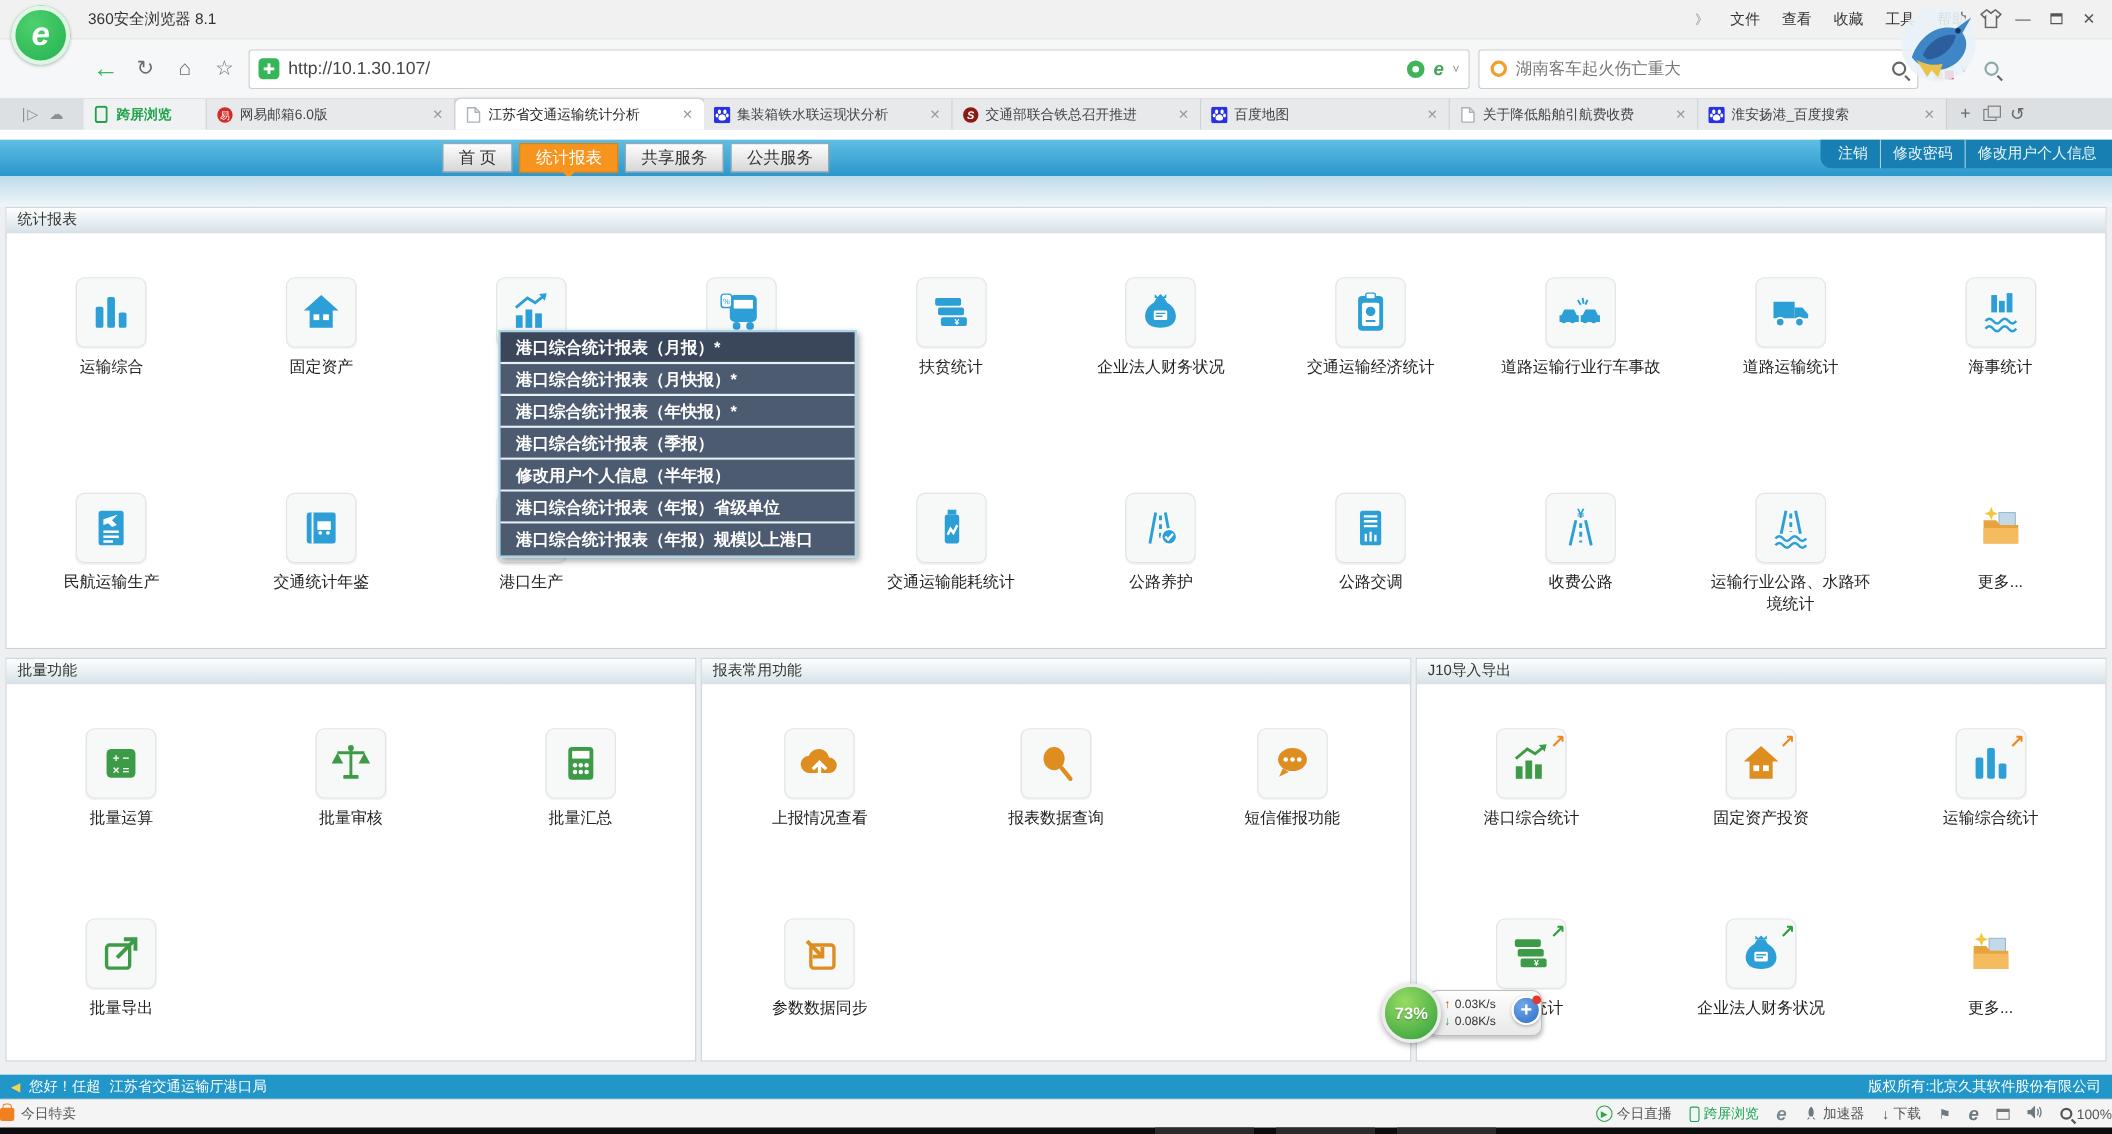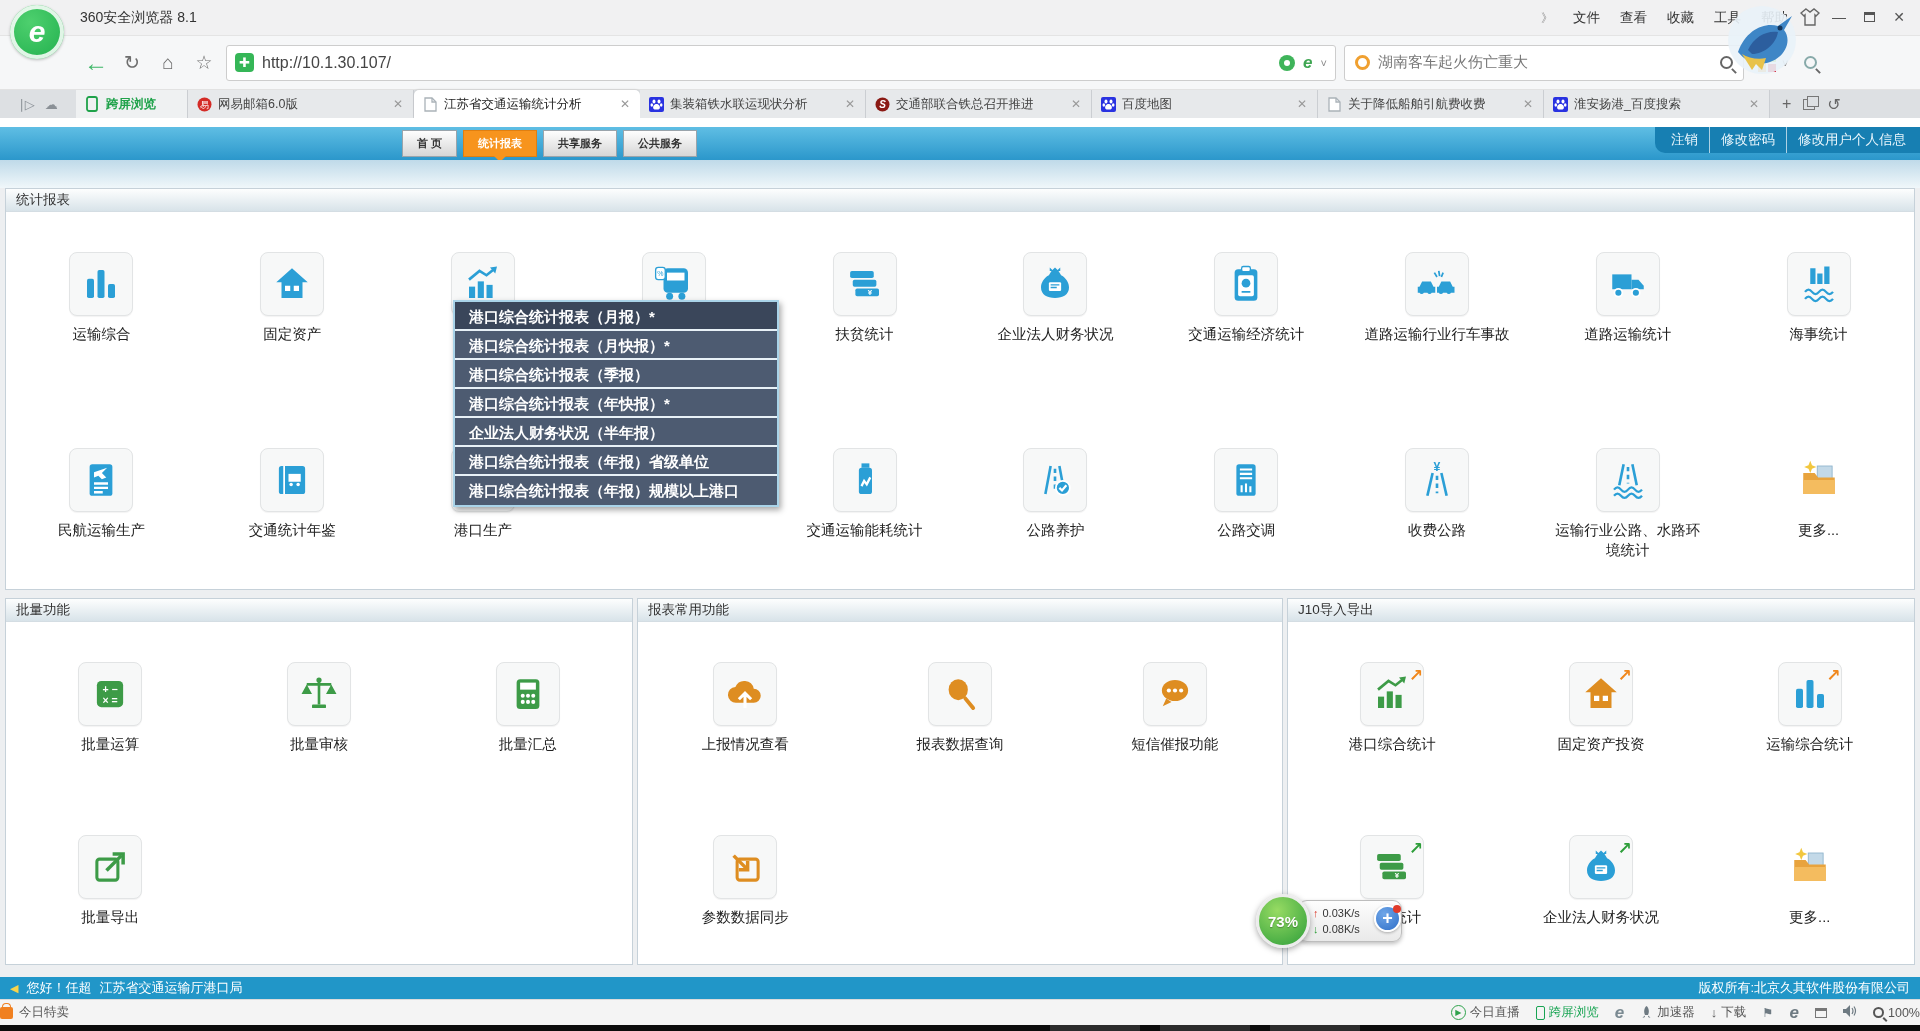--- a/index.html
+++ b/index.html
@@ -54,21 +54,21 @@
   .dblbox { width:12px; height:11px; border:1.5px solid #777; position:relative; display:inline-block; }
   .dblbox::after { content:""; position:absolute; left:3px; top:-4px; width:10px; height:9px; border:1.5px solid #777; background:#DDE0E3; }
 
   .gapstrip { position:absolute; left:0; top:118px; width:1920px; height:9px; background:#FFFFFF; }
 
   
   .siteheader { position:absolute; left:0; top:127px; width:1920px; height:33px;
      background:linear-gradient(#5FBEE4,#2B97CB); }
   .sitetitle { position:absolute; left:10px; top:0; line-height:33px; color:#fff; font-size:23px; font-weight:bold; letter-spacing:1px; text-shadow:1px 2px 2px rgba(0,60,100,.45); }
   .sitenav { position:absolute; left:402px; top:3px; display:flex; gap:6px; }
-  .navbtn { height:27px; line-height:25px; padding:0 14px; font-size:11px; font-weight:bold; color:#333;
+  .navbtn { height:27px; line-height:25px; padding:0 14px; font-size:15px; font-weight:normal; color:#333;
      background:linear-gradient(#FEFEFE,#D6D6D6); border:1px solid #9AA4AB; }
   .navbtn.active { background:#F7941D; border-color:#E07F10; color:#fff; position:relative; }
   .navbtn.active::after { content:""; position:absolute; left:50%; bottom:-6px; margin-left:-6px; border:6px solid transparent; border-top-color:#F7941D; border-bottom:none; }
   .ulinks { position:absolute; right:0; top:0; height:26px; line-height:26px; background:#177FB2; border-radius:0 0 0 10px; padding:0 14px 0 16px; color:#EAF6FC; font-size:13.5px; display:flex;margin-left:22px; }
   .ulinks span + span { border-left:1px solid rgba(255,255,255,.65); padding-left:11px; margin-left:11px; }
   .substrip { position:absolute; left:0; top:160px; width:1920px; height:28px; background:linear-gradient(#BFDAE9,#F0F7FA); }
 
   
   .panel { position:absolute; background:#fff; border:1px solid #C6D1D9; }
   .panel .phead { height:23px; line-height:22px; padding-left:10px; font-size:13.5px; color:#333;
@@ -795,23 +795,23 @@
           </span>
         </div>
         <div class="cap">更多...</div>
       </div>
   </div>
 </div>
 
 <div class="dropdown">
   <div class="dd-item first">港口综合统计报表（月报）*</div>
   <div class="dd-item">港口综合统计报表（月快报）*</div>
+  <div class="dd-item">港口综合统计报表（年快报）*</div>
   <div class="dd-item">港口综合统计报表（季报）</div>
-  <div class="dd-item">港口综合统计报表（年快报）*</div>
-  <div class="dd-item">企业法人财务状况（半年报）</div>
+  <div class="dd-item">修改用户个人信息（半年报）</div>
   <div class="dd-item">港口综合统计报表（年报）省级单位</div>
   <div class="dd-item">港口综合统计报表（年报）规模以上港口</div>
 </div>
 
 <div class="speedwidget">
   <div class="sw-bubble">
     <div class="row">
         <span class="sw-up">↑</span>
         <span>0.03K/s</span>
       </div>

